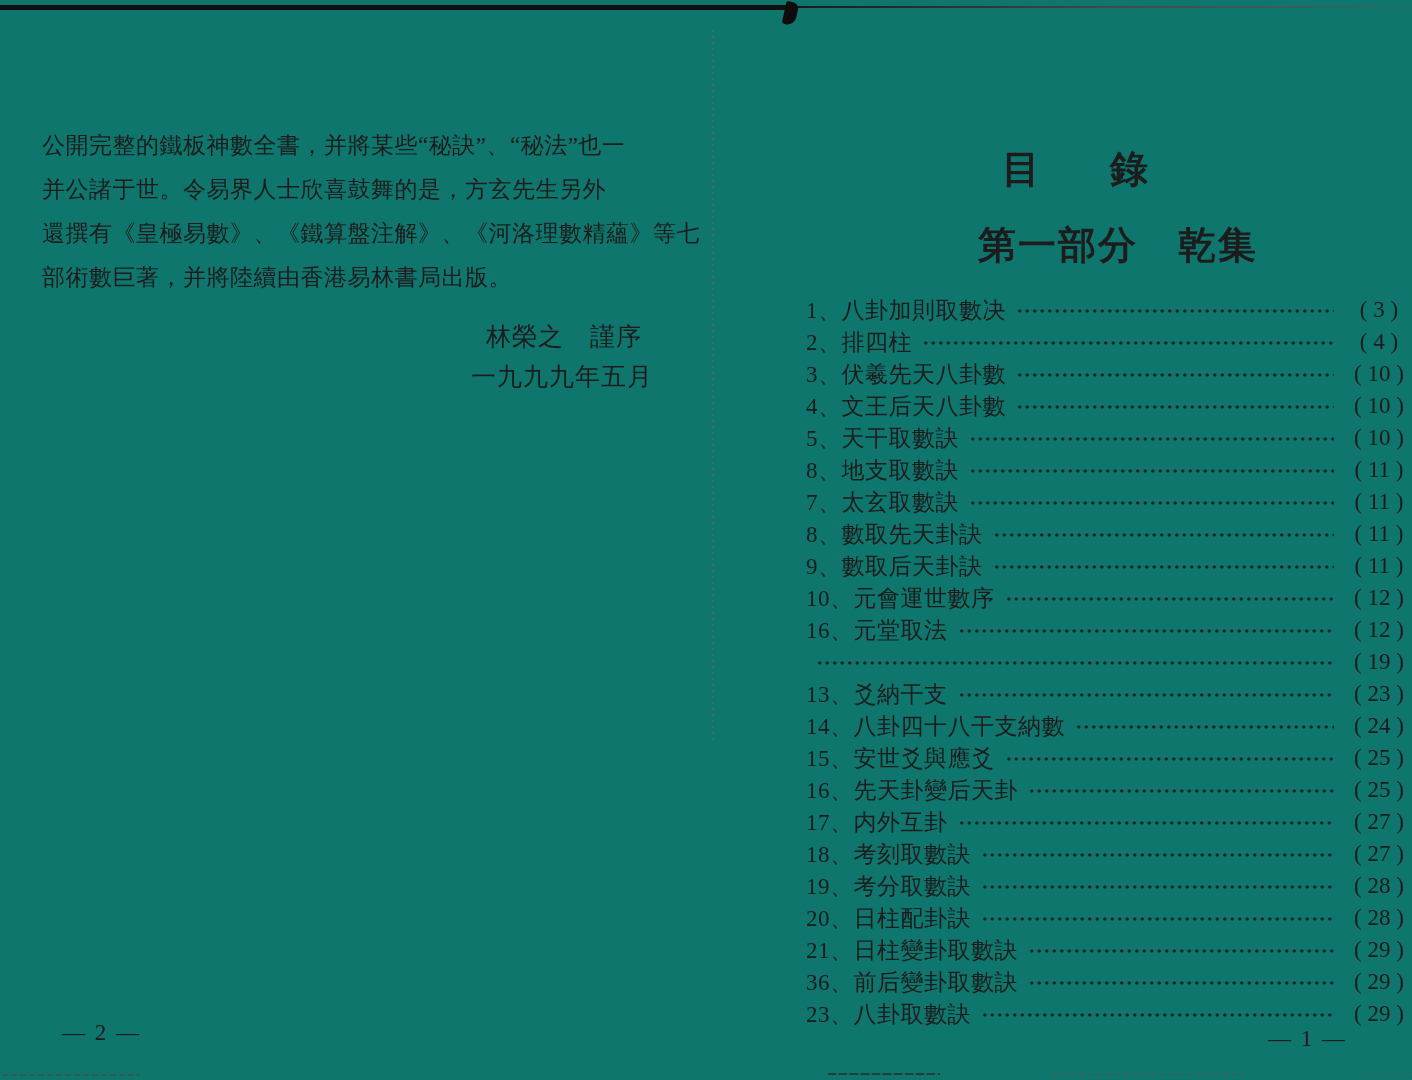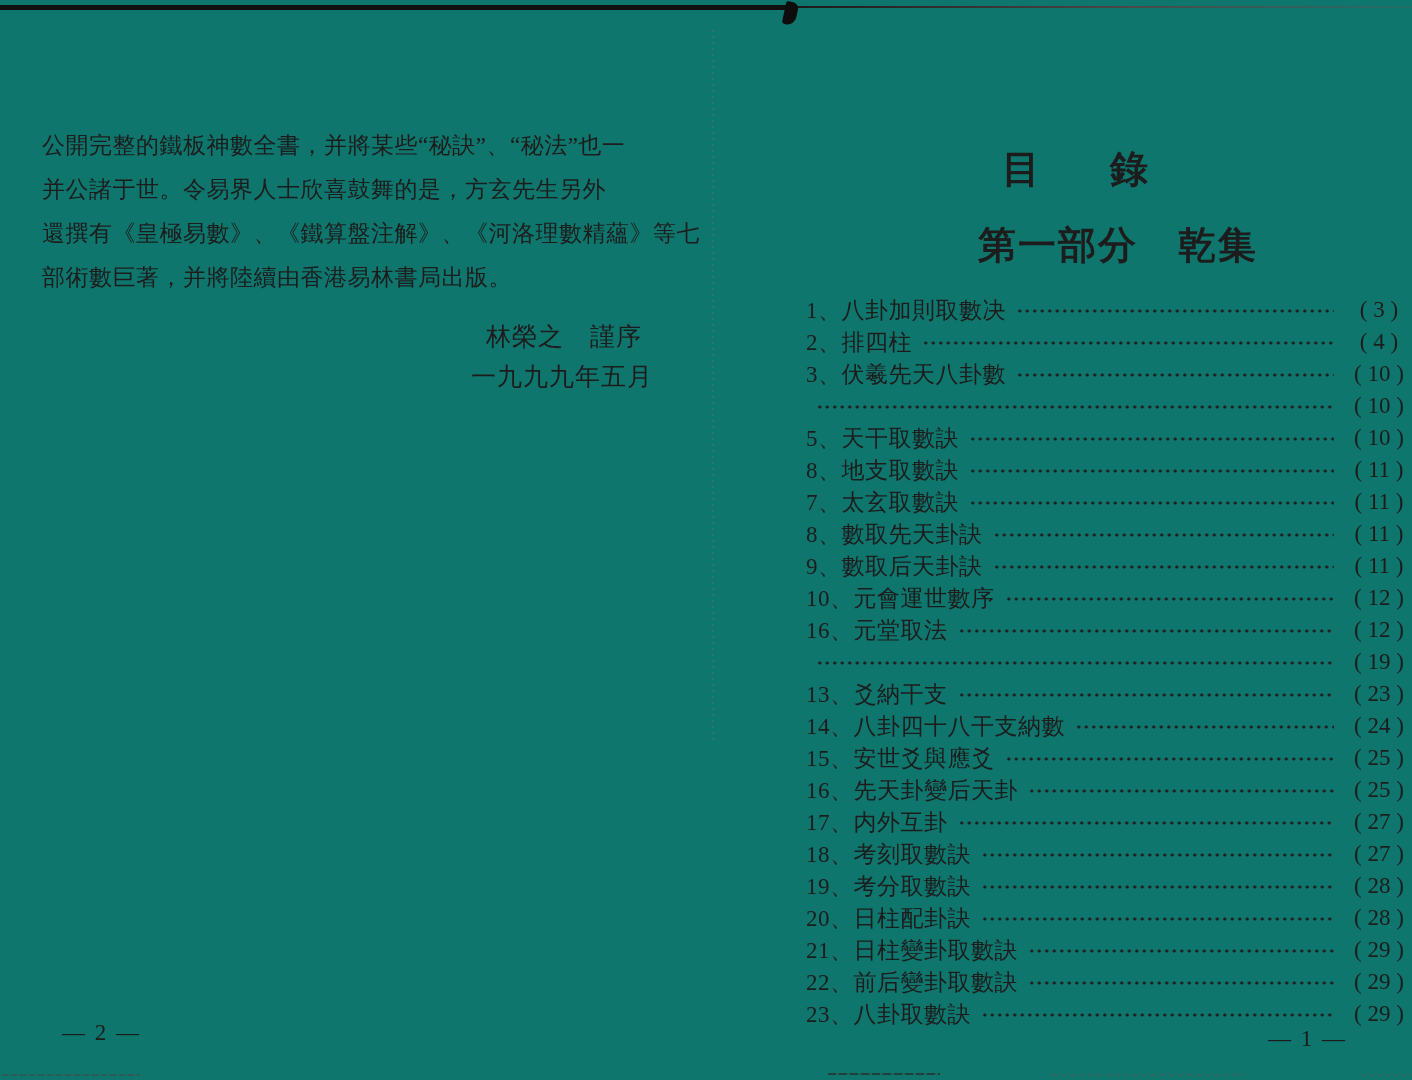--- a/index.html
+++ b/index.html
@@ -128,20 +128,21 @@
         <span class="toc-label">2、排四柱</span>
         <span class="leader"></span>
         <span class="toc-page">( 4 )</span>
       </div>
       <div class="toc-row">
         <span class="toc-label">3、伏羲先天八卦數</span>
         <span class="leader"></span>
         <span class="toc-page">( 10 )</span>
       </div>
       <div class="toc-row">
+        <span class="toc-label">4、文王后天八卦數</span>
         <span class="leader"></span>
         <span class="toc-page">( 10 )</span>
       </div>
       <div class="toc-row">
         <span class="toc-label">5、天干取數訣</span>
         <span class="leader"></span>
         <span class="toc-page">( 10 )</span>
       </div>
       <div class="toc-row">
         <span class="toc-label">8、地支取數訣</span>
@@ -216,21 +217,21 @@
         <span class="toc-label">20、日柱配卦訣</span>
         <span class="leader"></span>
         <span class="toc-page">( 28 )</span>
       </div>
       <div class="toc-row">
         <span class="toc-label">21、日柱變卦取數訣</span>
         <span class="leader"></span>
         <span class="toc-page">( 29 )</span>
       </div>
       <div class="toc-row">
-        <span class="toc-label">22、前后變卦取數訣</span>
+        <span class="toc-label">36、前后變卦取數訣</span>
         <span class="leader"></span>
         <span class="toc-page">( 29 )</span>
       </div>
       <div class="toc-row">
         <span class="toc-label">23、八卦取數訣</span>
         <span class="leader"></span>
         <span class="toc-page">( 29 )</span>
       </div>
     </div>
   <div class="folio folio-right">— 1 —</div>

